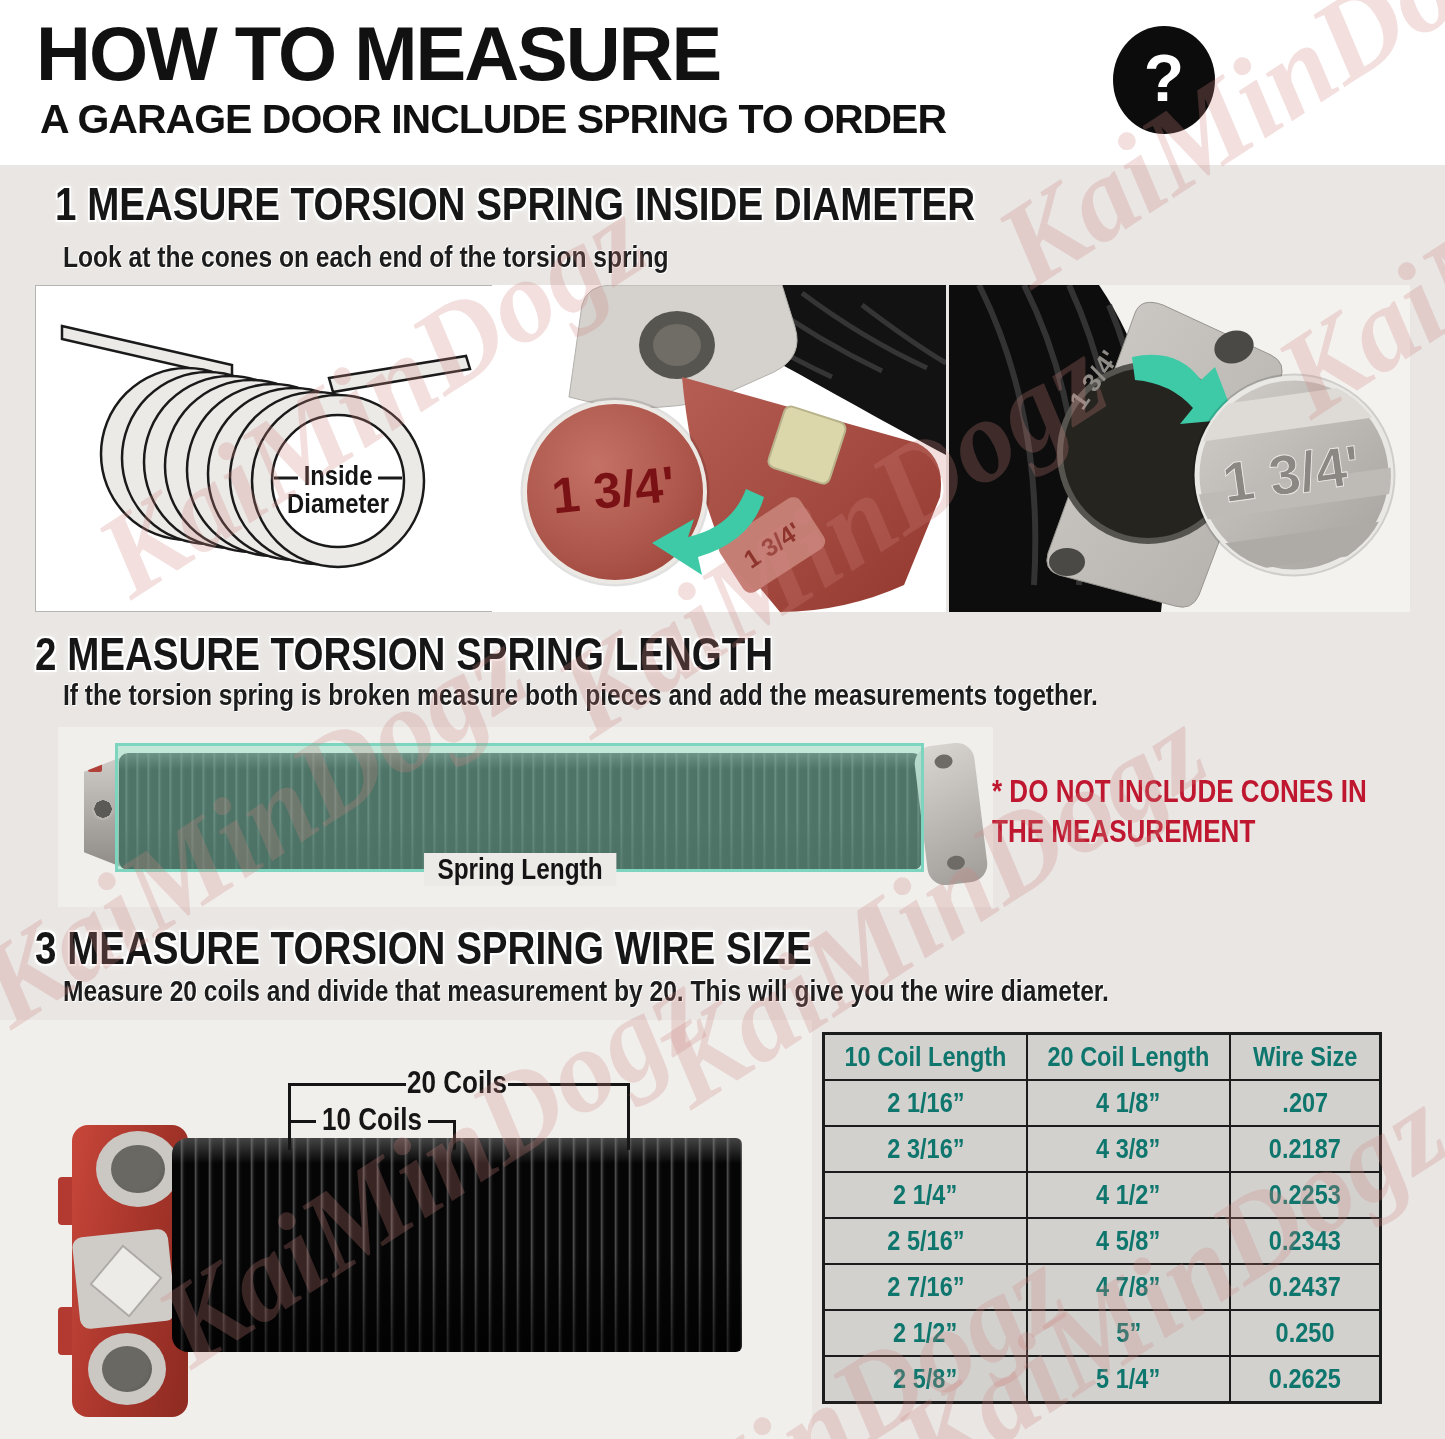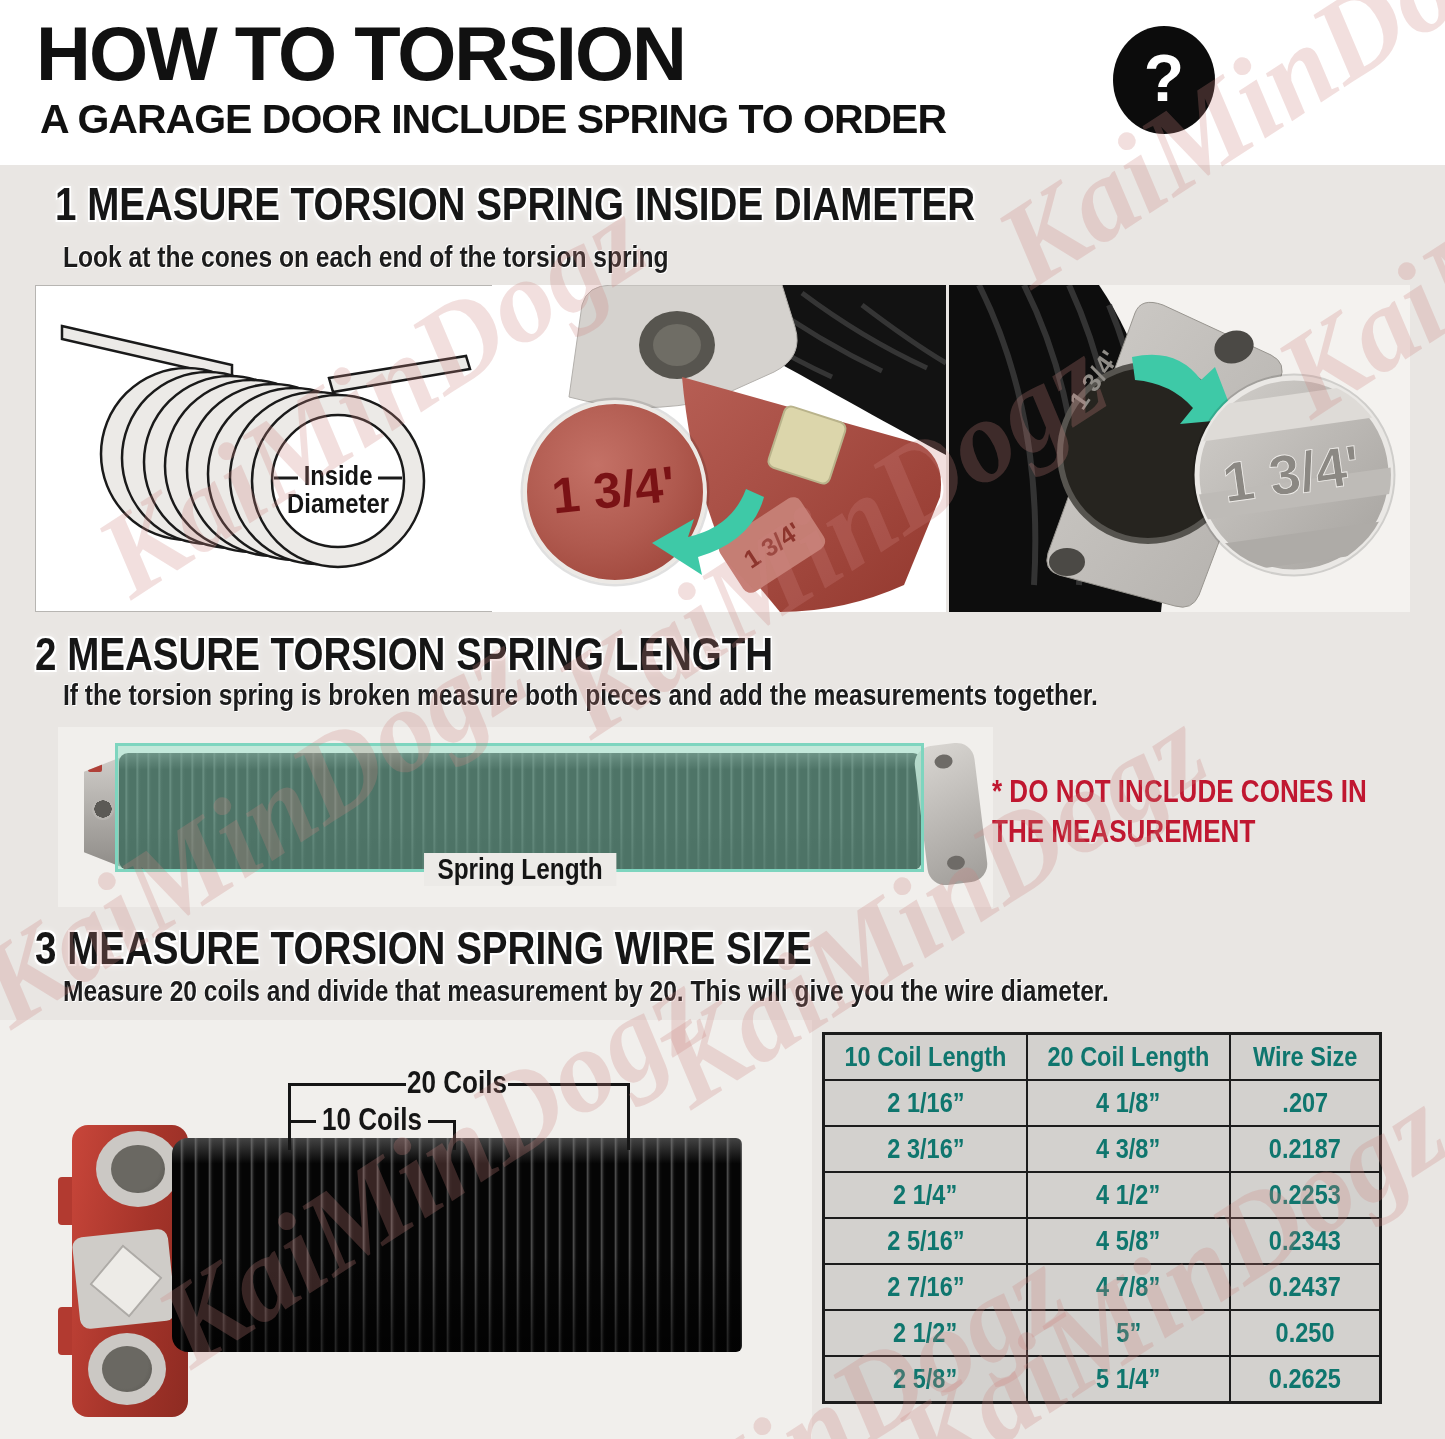--- a/index.html
+++ b/index.html
@@ -88,21 +88,21 @@
   .wm-layer{position:absolute;inset:0;pointer-events:none;z-index:60;}
   .wm{position:absolute;font-family:"Liberation Serif",serif;font-style:italic;font-weight:700;
       font-size:118px;color:rgba(203,133,126,0.26);transform:rotate(-33deg);white-space:nowrap;}
 </style>
 </head>
 <body>
 
 <div class="page">
 
   <div class="header-band">
-    <div class="page-title">HOW TO TORSION</div>
+    <div class="page-title">HOW TO MEASURE</div>
     <div class="page-subtitle">A GARAGE DOOR INCLUDE SPRING TO ORDER</div>
     <div class="help-badge">
       <span>?</span>
     </div>
   </div>
 
   <div class="sec-head" style="top:176px;margin-left:20px;">
     <span class="cond"><span>1</span>&nbsp;<span>MEASURE TORSION SPRING INSIDE DIAMETER</span></span>
   </div>
   <div class="sec-sub" style="top:240px;">

